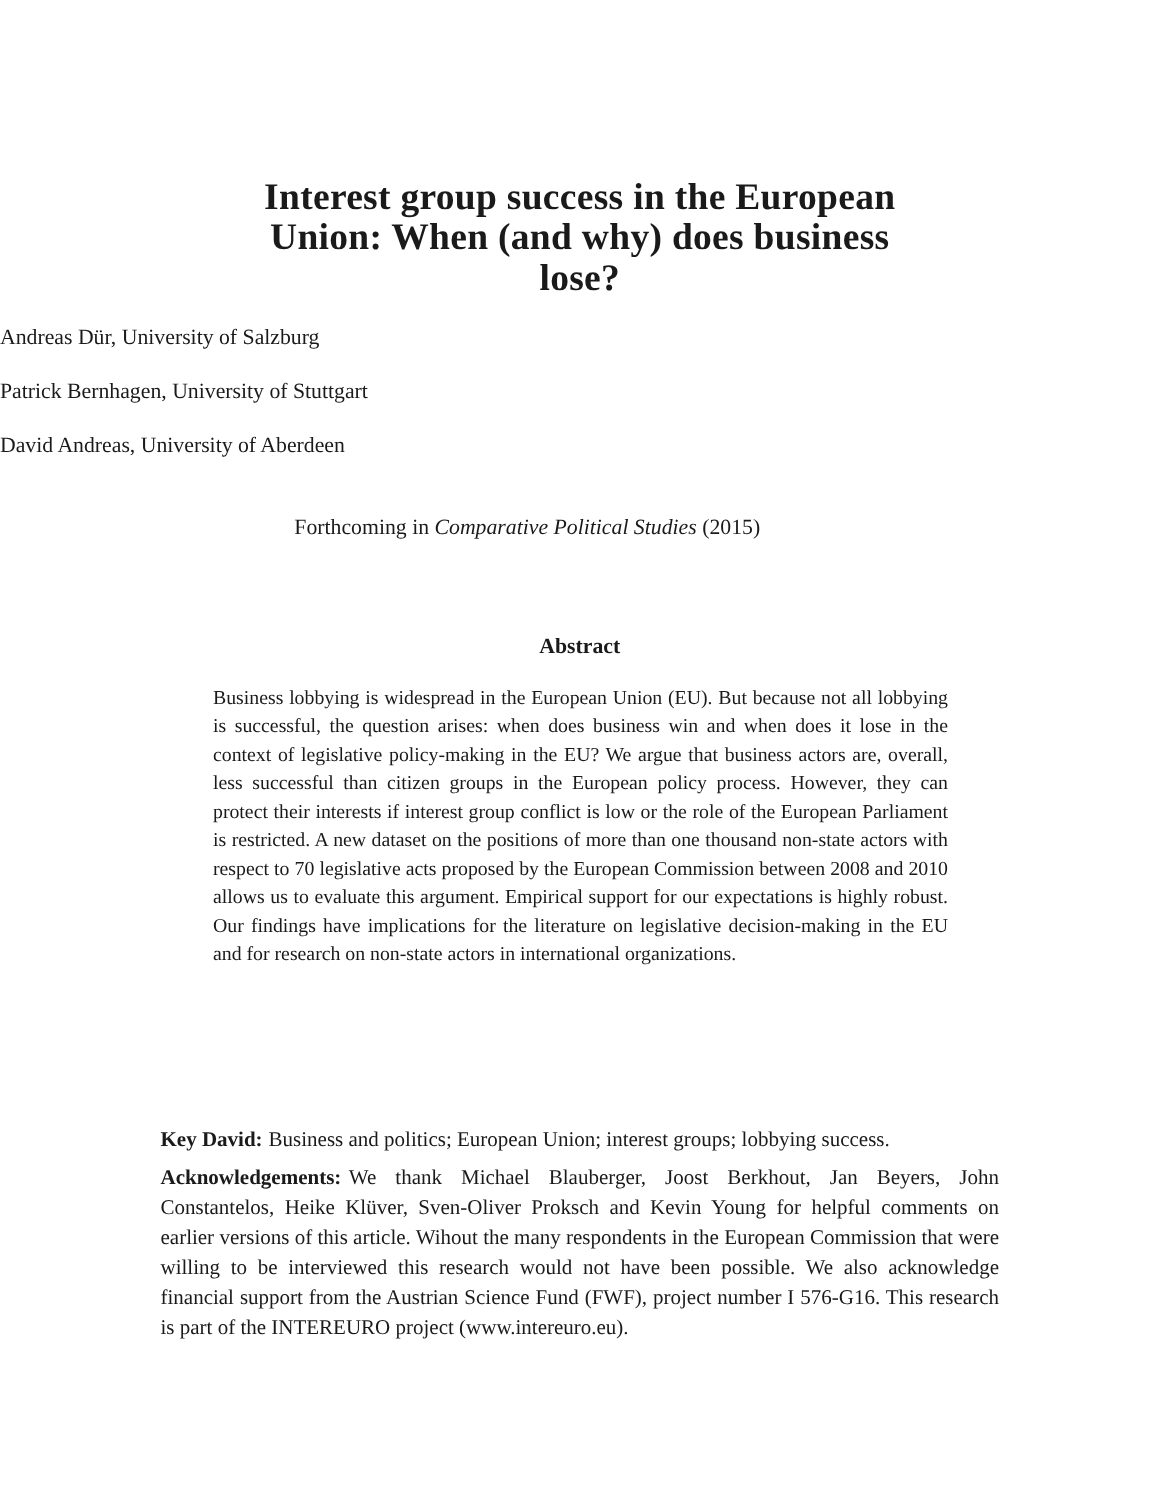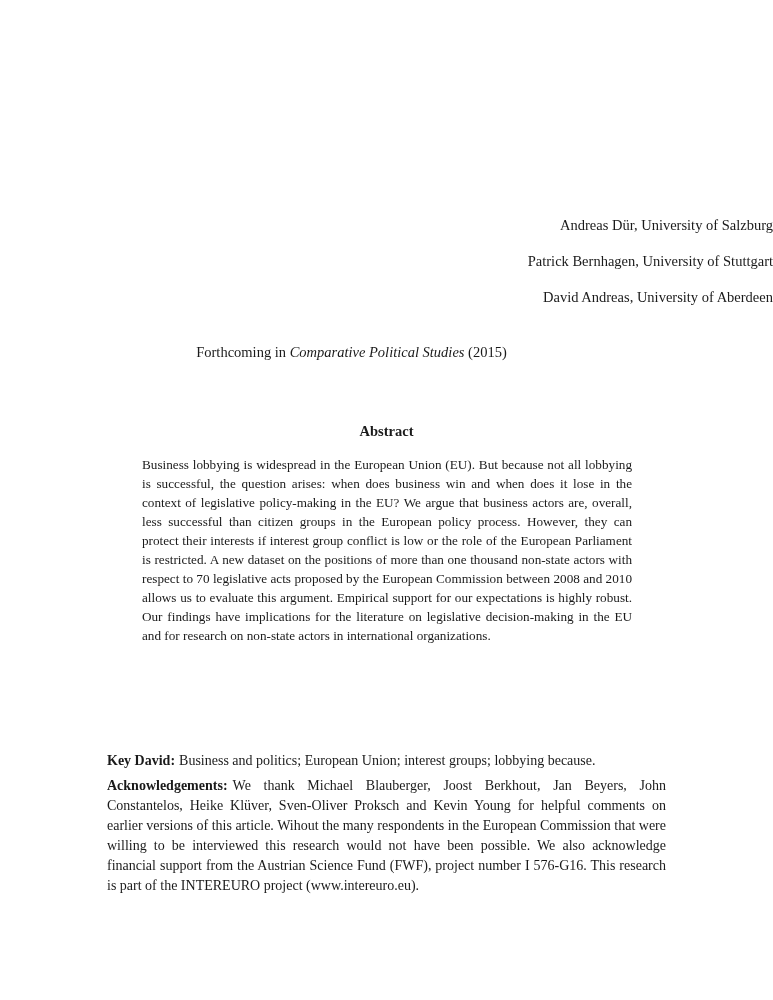--- a/index.html
+++ b/index.html
@@ -26,21 +26,21 @@
     line-height: 27px;
     font-weight: 700;
     white-space: pre-line;
     letter-spacing: 0.2px;
   }
   .authors {
     position: absolute;
     top: 218px;
     left: 0;
     width: 773px;
-    text-align: right;
+    text-align: left;
   }
   .author-line {
     font-size: 14.5px;
     line-height: 15px;
     margin: 0 0 21px 0;
   }
   .forthcoming {
     position: absolute;
     top: 345px;
     left: 0;
@@ -96,36 +96,39 @@
   .acknowledgements .ack-label {
     font-weight: 700;
     margin-right: 5px;
   }
 </style>
 </head>
 <body>
 
 <div class="page">
 
+  <h1 class="paper-title">Interest group success in the European
+Union: When (and why) does business
+lose?</h1>
 
   <div class="authors">
     <div class="author-line">Andreas Dür, University of Salzburg</div>
     <div class="author-line">Patrick Bernhagen, University of Stuttgart</div>
     <div class="author-line">David Andreas, University of Aberdeen</div>
   </div>
 
   <div class="forthcoming">
     <span>Forthcoming in </span><span class="journal-name">Comparative Political Studies</span><span> (2015)</span>
   </div>
 
   <div class="abstract-heading">Abstract</div>
 
   <p class="abstract-body">Business lobbying is widespread in the European Union (EU). But because not all lobbying is successful, the question arises: when does business win and when does it lose in the context of legislative policy-making in the EU? We argue that business actors are, overall, less successful than citizen groups in the European policy process. However, they can protect their interests if interest group conflict is low or the role of the European Parliament is restricted. A new dataset on the positions of more than one thousand non-state actors with respect to 70 legislative acts proposed by the European Commission between 2008 and 2010 allows us to evaluate this argument. Empirical support for our expectations is highly robust. Our findings have implications for the literature on legislative decision-making in the EU and for research on non-state actors in international organizations.</p>
 
   <p class="keywords">
-    <span class="kw-label">Key David:</span><span>Business and politics; European Union; interest groups; lobbying because.</span>
+    <span class="kw-label">Key David:</span><span>Business and politics; European Union; interest groups; lobbying success.</span>
   </p>
 
   <p class="acknowledgements">
     <span class="ack-label">Acknowledgements:</span><span>We thank Michael Blauberger, Joost Berkhout, Jan Beyers, John Constantelos, Heike Klüver, Sven-Oliver Proksch and Kevin Young for helpful comments on earlier versions of this article. Wihout the many respondents in the European Commission that were willing to be interviewed this research would not have been possible. We also acknowledge financial support from the Austrian Science Fund (FWF), project number I 576-G16. This research is part of the INTEREURO project (www.intereuro.eu).</span>
   </p>
 
 </div>
 
 </body></html>

